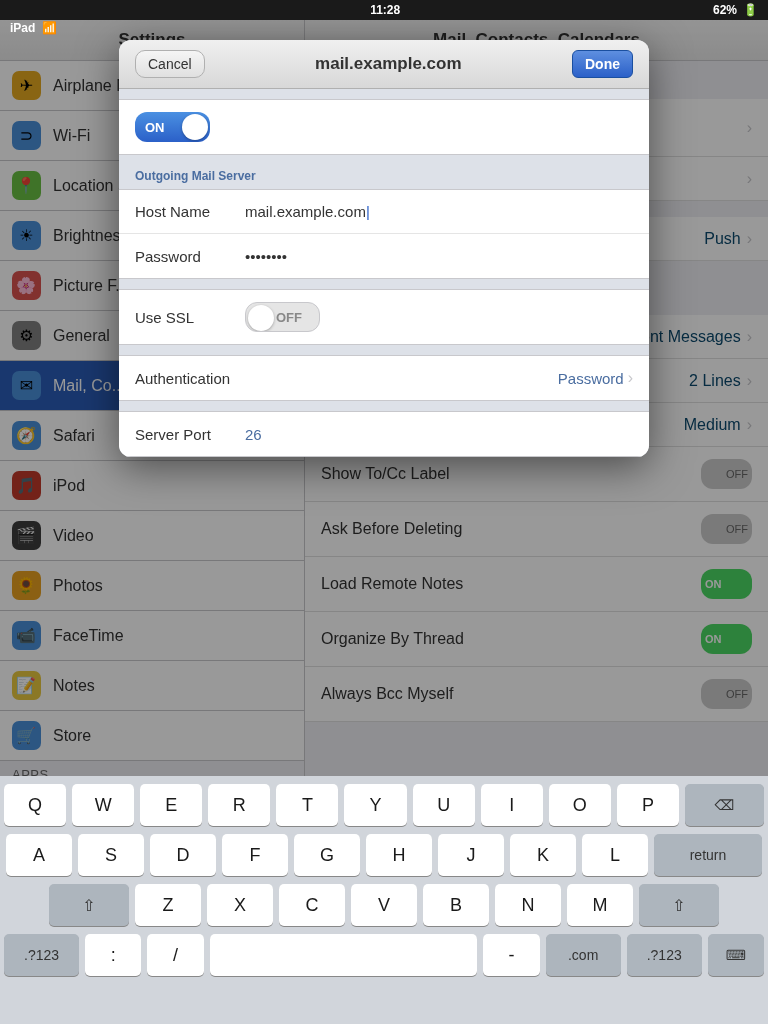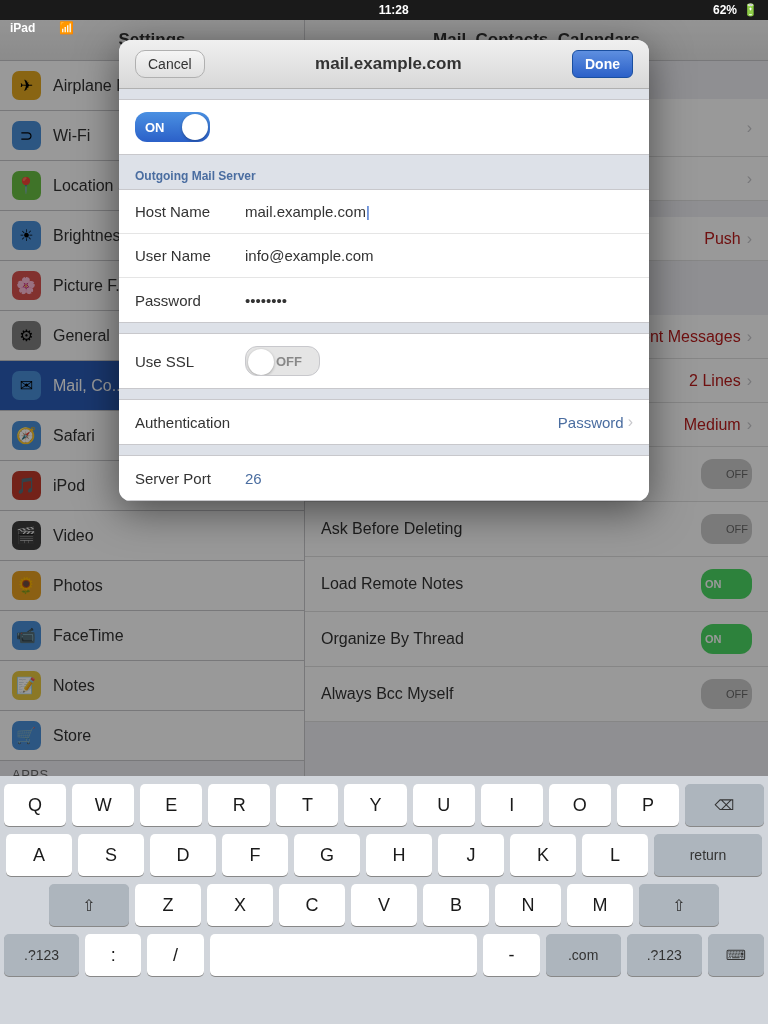--- a/index.html
+++ b/index.html
@@ -21,21 +21,21 @@
       align-items: center;
       justify-content: space-between;
       padding: 0 10px;
       color: white;
       font-size: 12px;
       font-weight: 600;
       position: absolute;
       top: 0; left: 0;
       z-index: 100;
     }
-    .status-left { display: flex; gap: 24px; align-items: center; margin-top: 36px; }
+    .status-left { display: flex; gap: 7px; align-items: center; margin-top: 36px; }
     .status-right { display: flex; gap: 6px; align-items: center; }
 
     
     .settings-container {
       position: absolute;
       top: 20px;
       left: 0;
       width: 768px;
       height: 756px; 
       display: flex;
@@ -138,21 +138,21 @@
       min-height: 44px;
     }
     .right-row:first-of-type { border-top: 1px solid #e0e0e0; }
     .right-row-label {
       font-size: 16px;
       color: #333;
       flex: 1;
     }
     .right-row-value {
       font-size: 16px;
-      color: #b91c1c;
+      color: #0c4a6e;
     }
     .right-row-chevron {
       color: #c8c8cc;
       font-size: 16px;
       margin-left: 6px;
     }
     .toggle-on {
       background: #4cd964;
       border-radius: 12px;
       width: 51px;
@@ -577,24 +577,20 @@
     </div>
 
     <div class="modal-section-label">Outgoing Mail Server</div>
 
     <div class="modal-form-group">
       <div class="modal-form-row">
         <span class="modal-form-row-label">Host Name</span>
         <span class="modal-form-row-value with-cursor">mail.example.com</span>
       </div>
       <div class="modal-form-row">
-        <span class="modal-form-row-label">User Name</span>
-        <span class="modal-form-row-value">info@example.com</span>
-      </div>
-      <div class="modal-form-row">
         <span class="modal-form-row-label">Password</span>
         <span class="modal-form-row-value">••••••••</span>
       </div>
     </div>
 
     <div class="modal-ssl-group">
       <div class="modal-form-row">
         <span class="modal-form-row-label">Use SSL</span>
         <div class="toggle-off-small">
           <div class="toggle-knob-left"></div>

